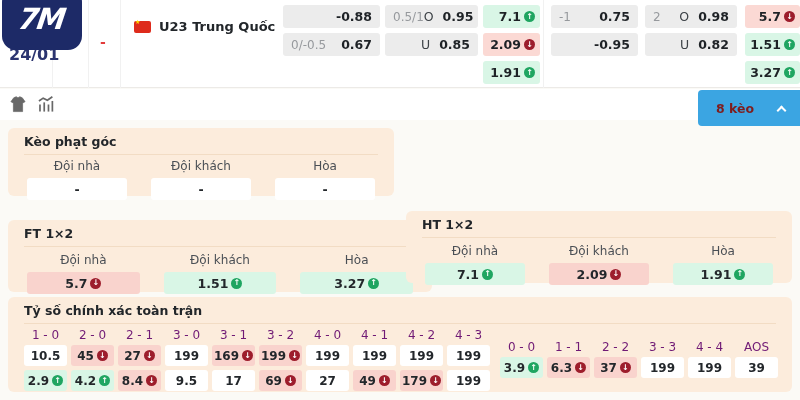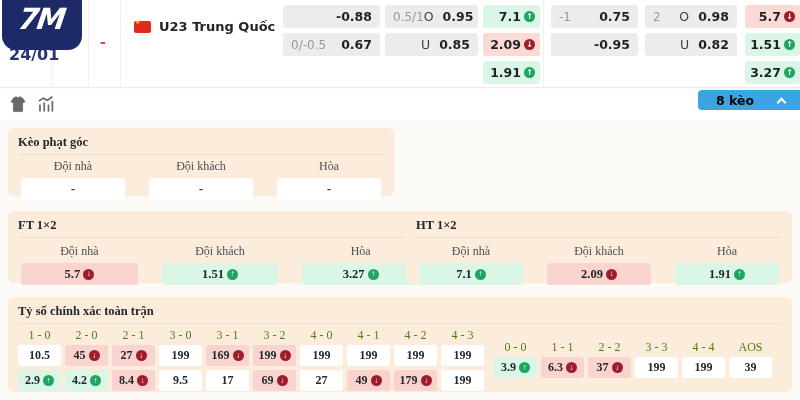--- a/index.html
+++ b/index.html
@@ -34,37 +34,37 @@
   .cell.pink  { background:#fbd9d4; }
   .rgrp { display:flex; align-items:center; }
   
   .ti { width:11px; height:11px; border-radius:50%; display:inline-flex; align-items:center; justify-content:center; margin-left:3px; color:#fff; font-size:8px; font-weight:700; line-height:1; flex:none; }
   .ti.up { background:#1fa561; }   .ti.up::before { content:"↑"; }
   .ti.down { background:#9d1d2c; } .ti.down::before { content:"↓"; }
   
   .toolbar { position:absolute; top:89px; left:0; width:800px; height:31px; background:#fff; }
   .tool-icon { position:absolute; top:7px; width:18px; height:17px; cursor:pointer; }
   .tool-icon svg { width:100%; height:100%; fill:#686868; stroke:#686868; }
-  .odds-btn { position:absolute; right:0; top:1px; width:102px; height:20px; background:#3ba5e2; border-radius:4px 0 0 4px; color:#000000; display:flex; align-items:center; justify-content:space-between; padding:0 15px 0 18px; font-size:12.5px; font-weight:700; cursor:pointer; }
+  .odds-btn { position:absolute; right:0; top:1px; width:102px; height:36px; background:#3ba5e2; border-radius:4px 0 0 4px; color:#7f1d1d; display:flex; align-items:center; justify-content:space-between; padding:0 15px 0 18px; font-size:12.5px; font-weight:700; cursor:pointer; }
   .chev-up { width:7px; height:7px; border-left:2px solid #fff; border-top:2px solid #fff; transform:rotate(45deg); margin-top:4px; }
   
-  .card { position:absolute; background:#fcecdc; border-radius:6px; padding:7px 10px;font-family:Liberation Serif, serif; }
+  .card { position:absolute; background:#fcecdc; border-radius:6px; padding:7px 16px; }
   .card-title { font-size:12.5px; font-weight:700; color:#22262a; line-height:14px; padding-bottom:5px; border-bottom:1px solid #f2dcc4; margin-bottom:5px; }
   .cols3 { display:flex;gap:18px; }
   .cols3 .col { flex:1; text-align:center; padding:0 3px; }
   .col-h { font-size:12px; color:#4a4f55; line-height:13px; margin-bottom:5px; }
   .vbox { background:#fff; border-radius:3px; height:22px; display:flex; align-items:center; justify-content:center; font-weight:700; font-size:12.5px; cursor:pointer; }
   .vbox.green { background:#d9f6e6; }
   .vbox.pink  { background:#f9d3cd; }
   
   .cs-wrap { display:flex; }
   .cs-left, .cs-right { display:flex; gap:4px; }
   .cs-right { margin-left:10px; padding-top:12px; }
   .cs-col { width:43px; display:flex; flex-direction:column; }
-  .cs-h { font-size:12px; color:#4d7c0f; text-align:center; line-height:13px; margin-bottom:3px; white-space:nowrap; }
+  .cs-h { font-size:12px; color:#701a75; text-align:center; line-height:13px; margin-bottom:3px; white-space:nowrap; }
   .vbox.sm { height:21px; font-size:12px; margin-bottom:4px; }
 </style>
 </head>
 <body>
 
 <div class="header">
   <div class="vline" style="left:52px"></div>
   <div class="vline" style="left:88px"></div>
   <div class="vline" style="left:120px"></div>
   <div class="vline" style="left:543px"></div>
@@ -195,21 +195,21 @@
     </div>
     <div class="col">
       <div class="col-h">Hòa</div>
       <div class="vbox">
           <span>-</span>
         </div>
     </div>
   </div>
 </section>
 
-<section class="card" style="left:8px;top:211px;width:424px;height:72px">
+<section class="card" style="left:8px;top:220px;width:424px;height:72px">
   <div class="card-title">FT 1×2</div>
   <div class="cols3" style="margin-top:7px">
     <div class="col">
       <div class="col-h">Đội nhà</div>
       <div class="vbox pink">
         <span>5.7</span>
           <span class="ti down"></span>
       </div>
     </div>
     <div class="col">

